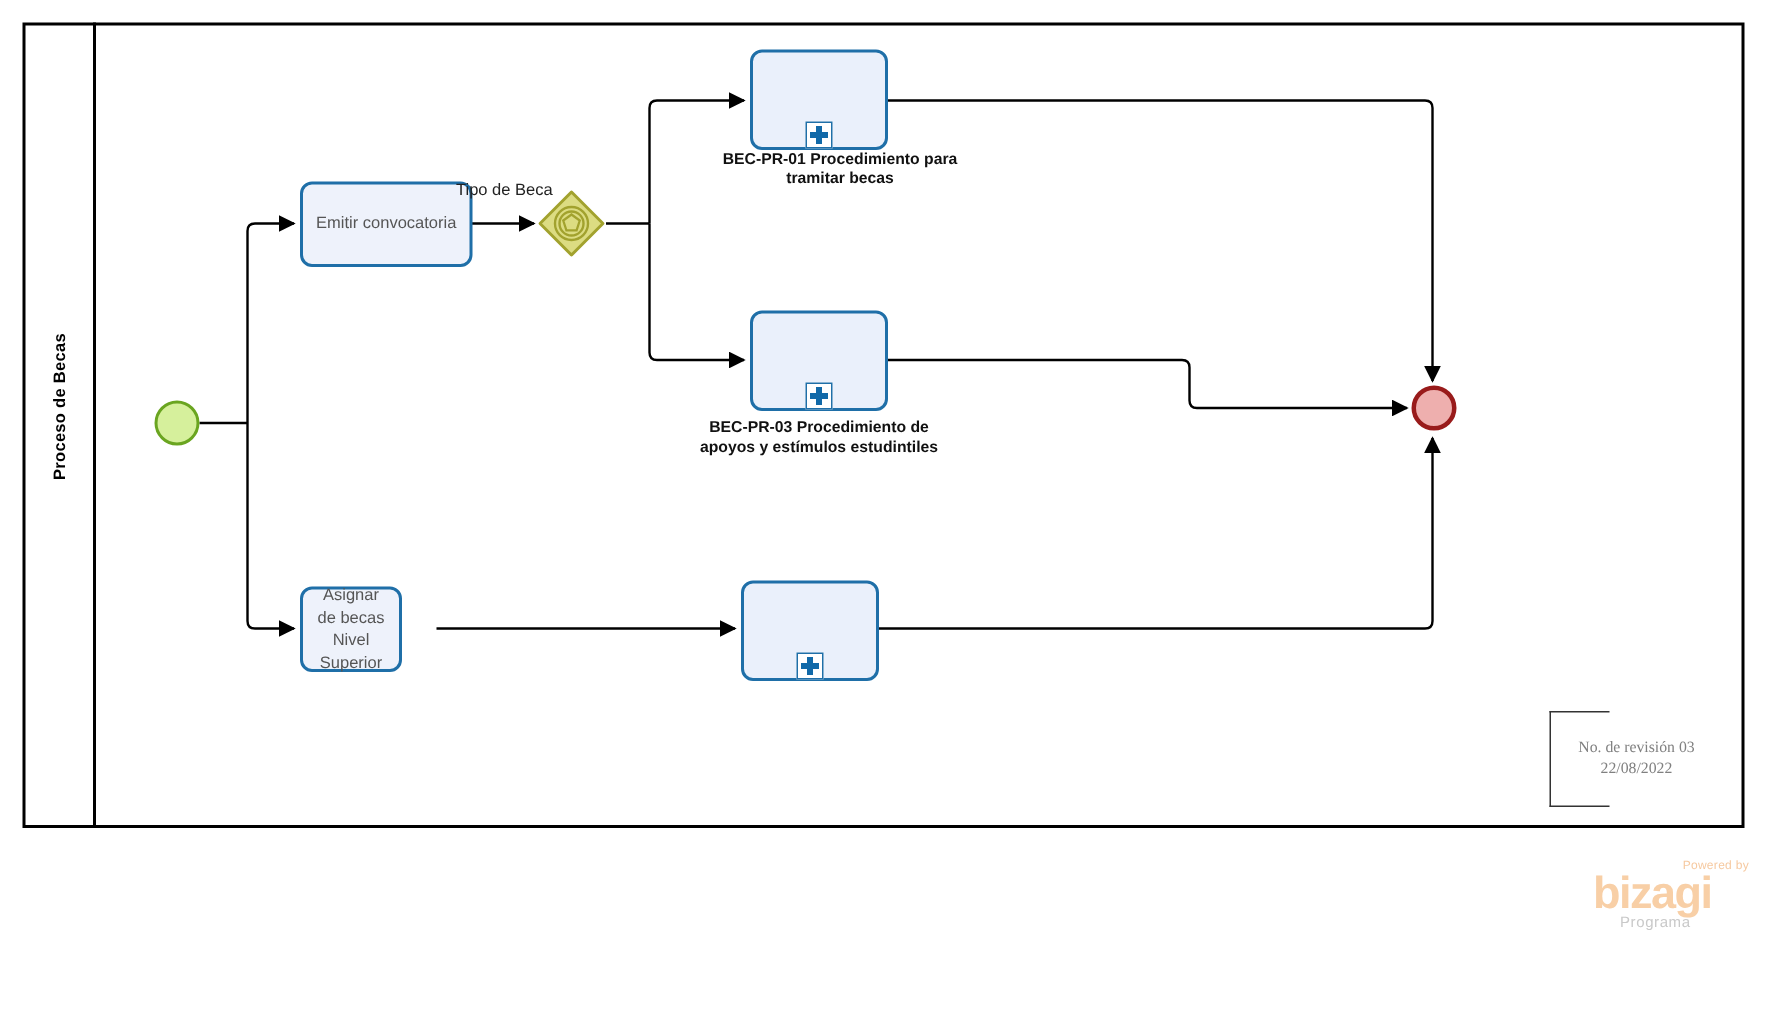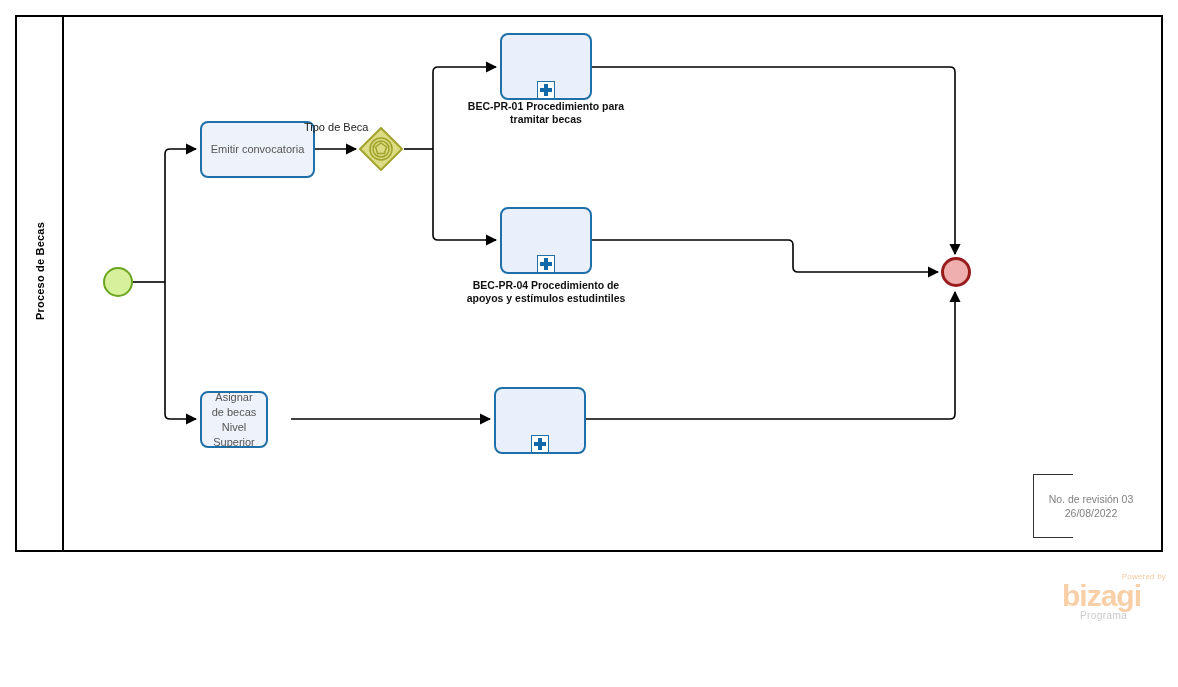--- a/index.html
+++ b/index.html
@@ -163,20 +163,21 @@
   .annotation {
     position: absolute;
     font-size: 10.5px;
     line-height: 14px;
     color: #808080;
     text-align: center;
     padding-left: 10px;
     padding-top: 18px;
     width: 106px;
     height: 64px;
+    font-family: Liberation Serif, serif;
   }
   .annotation-bracket {
     position: absolute;
     left: 0;
     top: 0;
     width: 40px;
     height: 64px;
     border-left: 1.5px solid #333333;
     border-top: 1.5px solid #333333;
     border-bottom: 1.5px solid #333333;
@@ -273,45 +274,45 @@
       <circle cx="22" cy="22" r="8" fill="none" stroke="#a2a22e" stroke-width="1.6"></circle>
       <polygon points="22,16 27.5,20 25.4,26.5 18.6,26.5 16.5,20" fill="#dcdc82" stroke="#a2a22e" stroke-width="1.5"></polygon>
     </svg>
   </div>
 
   <div class="subprocess" style="left:500px; top:33px; width:92px; height:67px;">
     <div class="sp-marker">
         <span></span>
       </div>
   </div>
-  <div class="sp-label" style="left:455px; top:100px; width:182px;">BEC-PR-01 Procedimiento para tramitar becas</div>
+  <div class="sp-label" style="left:469px; top:100px; width:182px;">BEC-PR-01 Procedimiento para tramitar becas</div>
 
   <div class="subprocess" style="left:500px; top:207px; width:92px; height:67px;">
     <div class="sp-marker">
         <span></span>
       </div>
   </div>
-  <div class="sp-label" style="left:453px; top:279px; width:186px;">BEC-PR-04 Procedimiento de apoyos y estímulos estudintiles</div>
+  <div class="sp-label" style="left:453px; top:279px; width:186px;">BEC-PR-03 Procedimiento de apoyos y estímulos estudintiles</div>
 
   <div class="task" style="left:200px; top:391px; width:68px; height:57px;">
     <span>Asignar de becas Nivel Superior</span>
   </div>
 
   <div class="subprocess" style="left:494px; top:387px; width:92px; height:67px;">
     <div class="sp-marker">
         <span></span>
       </div>
   </div>
 
   <div class="end-event" style="left:941px; top:257px;"></div>
 
   <div class="annotation" style="left:1033px; top:474px;">
     <div class="annotation-bracket"></div>
     <div>No. de revisión 03</div>
-    <div>26/08/2022</div>
+    <div>22/08/2022</div>
   </div>
 
   <div class="logo">
     <div class="logo-powered">Powered by</div>
     <div class="logo-word">bizagi</div>
     <div class="logo-sub">Programa</div>
   </div>
 
 </div>
 

